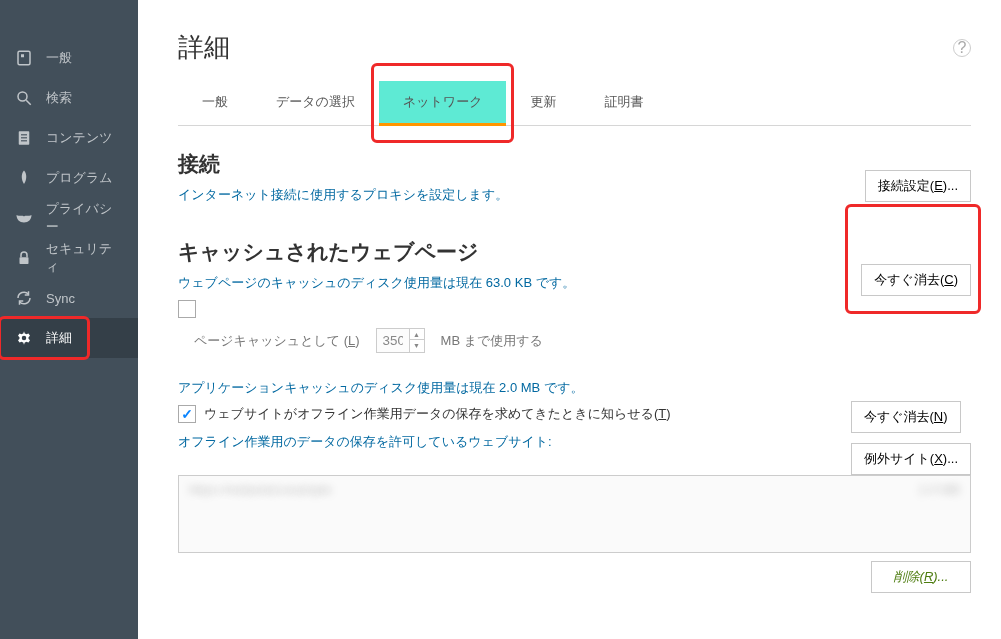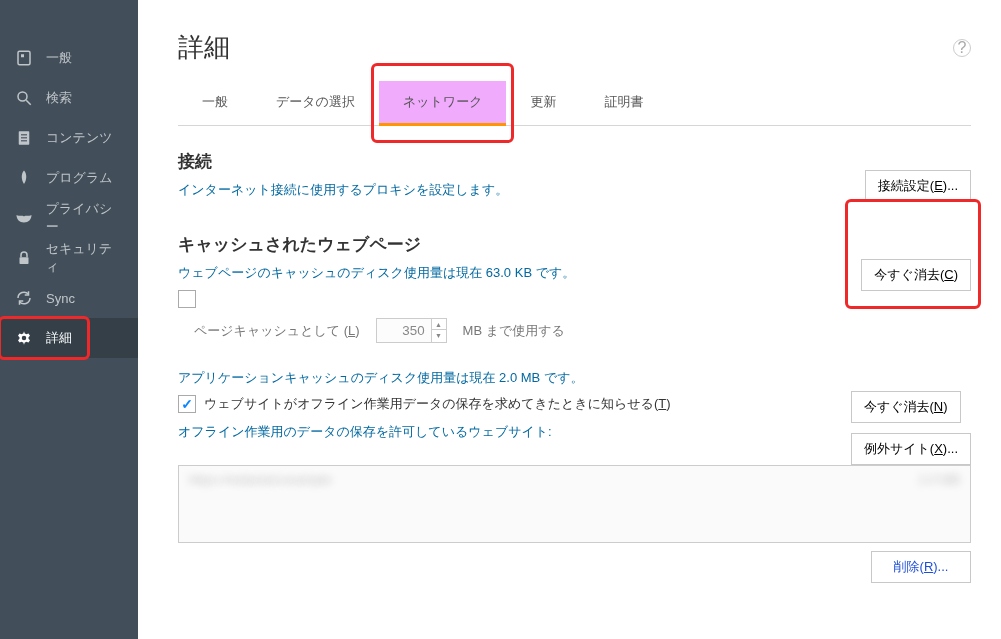--- a/index.html
+++ b/index.html
@@ -87,36 +87,36 @@
     position: relative;
   }
   .tab {
     padding: 12px 24px;
     font-size: 13px;
     color: #555;
     cursor: pointer;
     position: relative;
   }
   .tab.active {
-    background: #f0abfc;
+    background: #5eead4;
     border-bottom: 3px solid #ff9500;
     margin-bottom: -1px;
   }
   .tab .tab-highlight {
     position: absolute;
     border: 3px solid #ef2929;
     border-radius: 6px;
     left: -8px; right: -8px;
     top: -18px; bottom: -20px;
     pointer-events: none;
   }
   
   .section { margin-bottom: 26px; }
   .section-heading {
-    font-size: 17px;
+    font-size: 21px;
     font-weight: 600;
     margin-bottom: 8px;
     color: #333;
   }
   .section-sub {
     font-size: 13px;
     color: #0369a1;
     margin-bottom: 8px;
   }
   .row-flex {
@@ -128,21 +128,21 @@
   .row-flex .left { flex: 1; }
   .btn {
     background: #fff;
     border: 1px solid #c8c8c8;
     padding: 6px 12px;
     font-size: 13px;
     font-family: inherit;
     cursor: pointer;
     min-width: 100px;
   }
-  .btn:disabled { color: #1d4ed8; }
+  .btn:disabled { color: #4d7c0f; font-style: italic; }
   .checkbox-row {
     display: flex;
     align-items: center;
     gap: 8px;
     margin-bottom: 10px;
   }
   .chk {
     width: 18px; height: 18px;
     border: 1px solid #aaa;
     display: inline-flex;
@@ -153,21 +153,21 @@
     font-weight: bold;
     font-size: 14px;
   }
   .cache-line {
     display: flex; align-items: center; gap: 16px;
     margin-left: 16px;
     color: #777;
     font-size: 13px;
   }
   .num-input {
-    width: 56px;
+    width: 34px;
     padding: 4px 6px;
     border: 1px solid #ccc;
     text-align: right;
     color: #888;
     background: #fcfcfc;
   }
   .spinner-btns { display: flex; flex-direction: column; border: 1px solid #ccc; border-left: none; }
   .spinner-btns div { width: 14px; height: 11px; display: flex; align-items: center; justify-content: center; font-size: 7px; color: #888; border-bottom: 1px solid #ccc; }
   .spinner-btns div:last-child { border-bottom: none; }
   .listarea {

